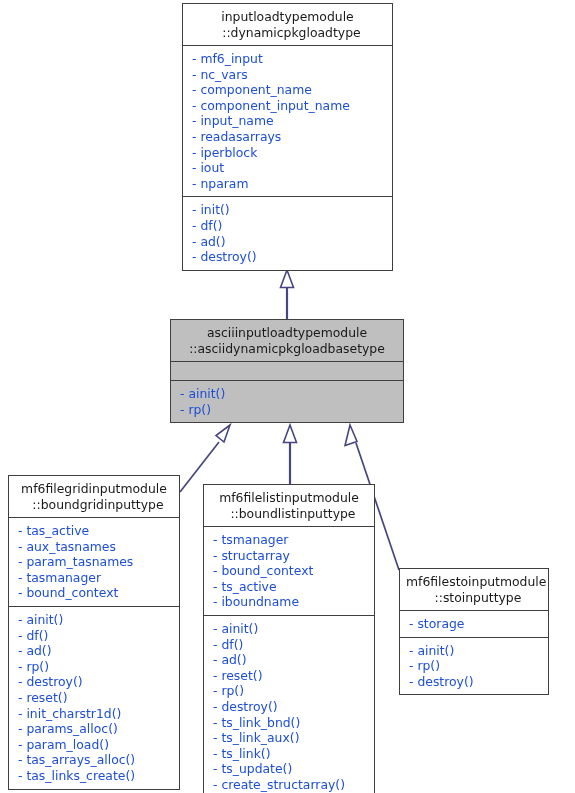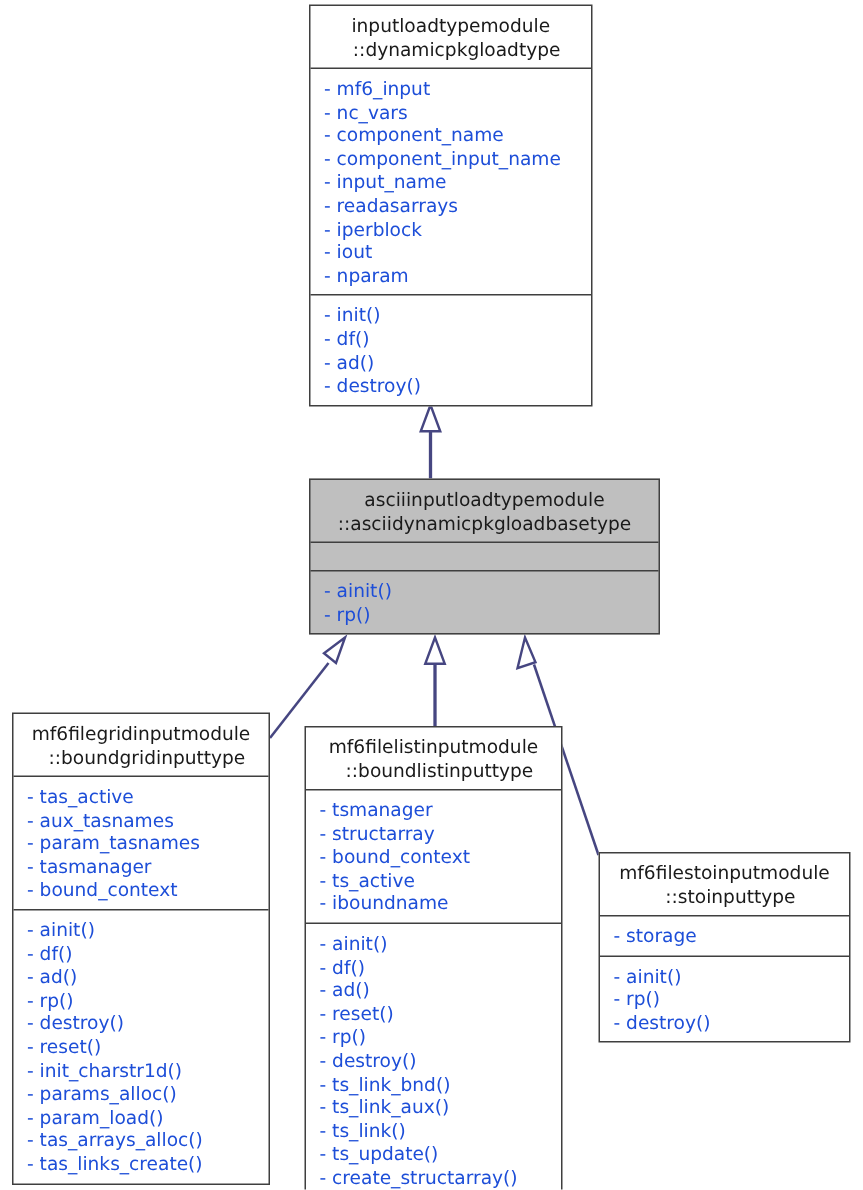--- a/index.html
+++ b/index.html
@@ -33,21 +33,20 @@
   .uml-node {
     position: absolute;
     box-sizing: border-box;
     border: 1px solid #3f3f3f;
     background: #ffffff;
     z-index: 2;
   }
   .uml-node.highlight {
     background: #bfbfbf;
     border: 1px solid #404040;
-    margin-left: 36px;
   }
   .node-title {
     box-sizing: border-box;
     text-align: center;
     font-size: 12.4px;
     line-height: 15.5px;
     color: #1a1a1a;
     padding: 5px 6px 5px 6px;
     white-space: pre;
   }
@@ -93,21 +92,21 @@
       <line x1="290" y1="484" x2="290" y2="442" stroke="#464681" stroke-width="2.2"></line>
       <polygon points="290,425 283.5,442.5 296.5,442.5" fill="#ffffff" stroke="#464681" stroke-width="1.6"></polygon>
     </g>
 
     <g>
       <line x1="399" y1="570" x2="356" y2="443" stroke="#464681" stroke-width="1.7"></line>
       <polygon points="350,425 345,445.5 357,441.5" fill="#ffffff" stroke="#464681" stroke-width="1.6"></polygon>
     </g>
   </svg>
 
-  <div class="uml-node" style="left:206px; top:3px; width:189px;">
+  <div class="uml-node" style="left:182px; top:3px; width:211px;">
     <div class="node-title">inputloadtypemodule
   ::dynamicpkgloadtype</div>
     <div class="node-sep"></div>
     <div class="node-compartment">
       <div class="member">- mf6_input</div>
       <div class="member">- nc_vars</div>
       <div class="member">- component_name</div>
       <div class="member">- component_input_name</div>
       <div class="member">- input_name</div>
       <div class="member">- readasarrays</div>
@@ -183,21 +182,21 @@
       <div class="member">- rp()</div>
       <div class="member">- destroy()</div>
       <div class="member">- ts_link_bnd()</div>
       <div class="member">- ts_link_aux()</div>
       <div class="member">- ts_link()</div>
       <div class="member">- ts_update()</div>
       <div class="member">- create_structarray()</div>
     </div>
   </div>
 
-  <div class="uml-node" style="left:399px; top:568px; width:168px;">
+  <div class="uml-node" style="left:399px; top:568px; width:150px;">
     <div class="node-title">mf6filestoinputmodule
   ::stoinputtype</div>
     <div class="node-sep"></div>
     <div class="node-compartment">
       <div class="member">- storage</div>
     </div>
     <div class="node-sep"></div>
     <div class="node-compartment">
       <div class="member">- ainit()</div>
       <div class="member">- rp()</div>

